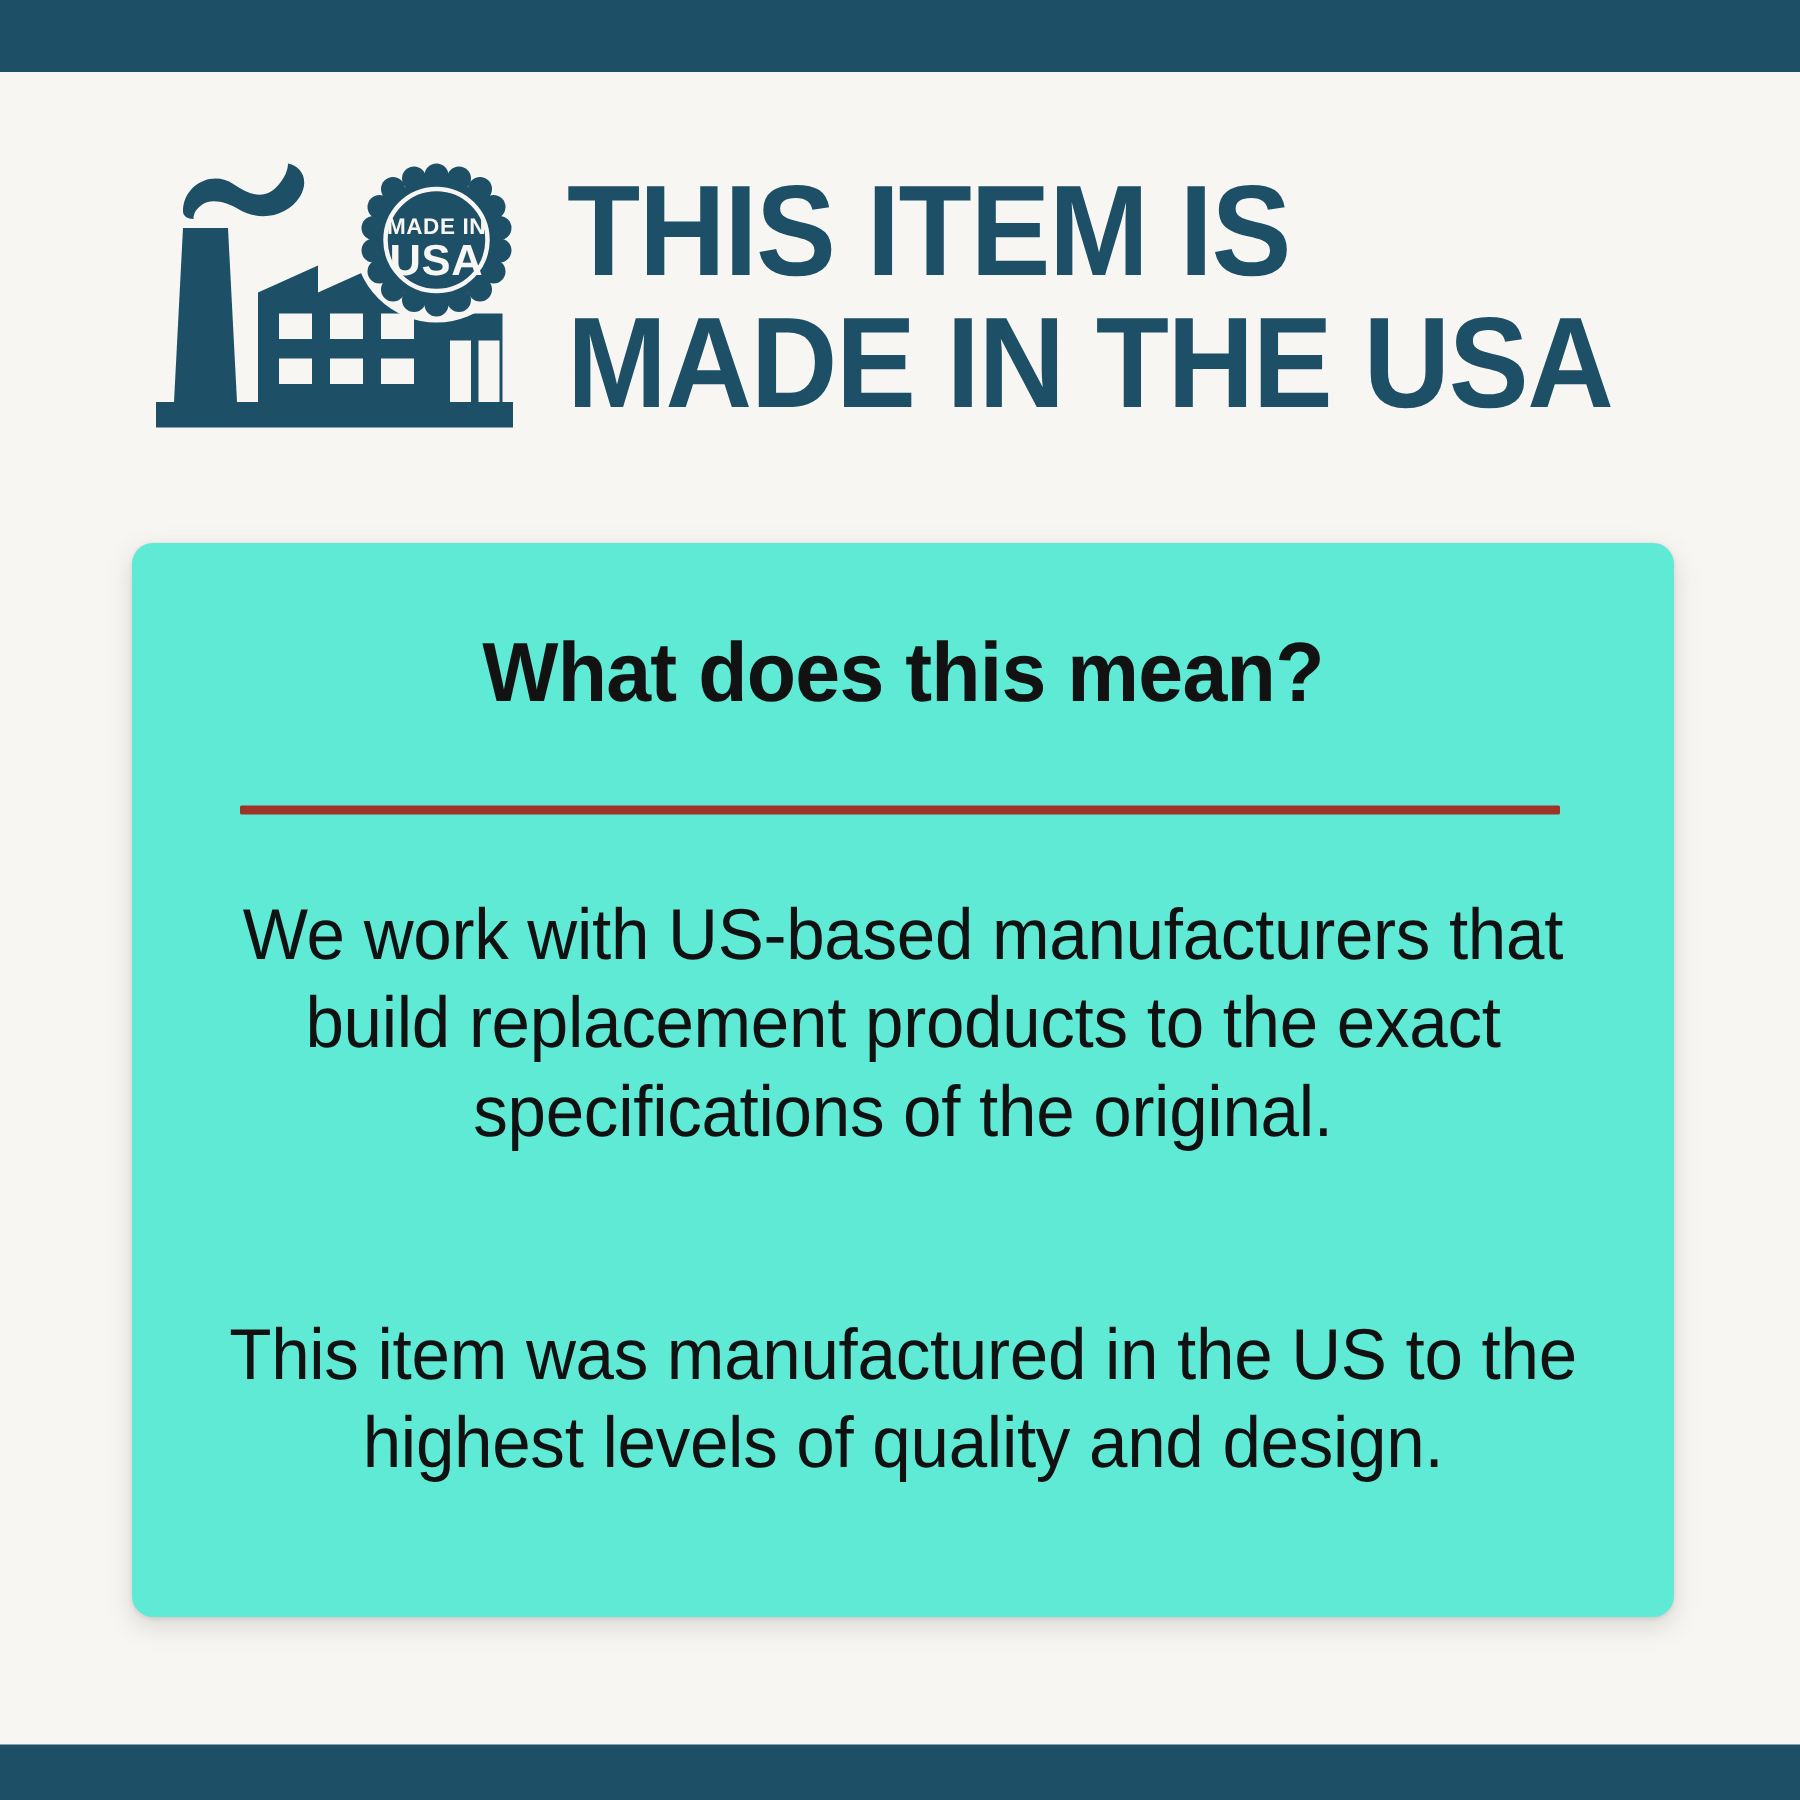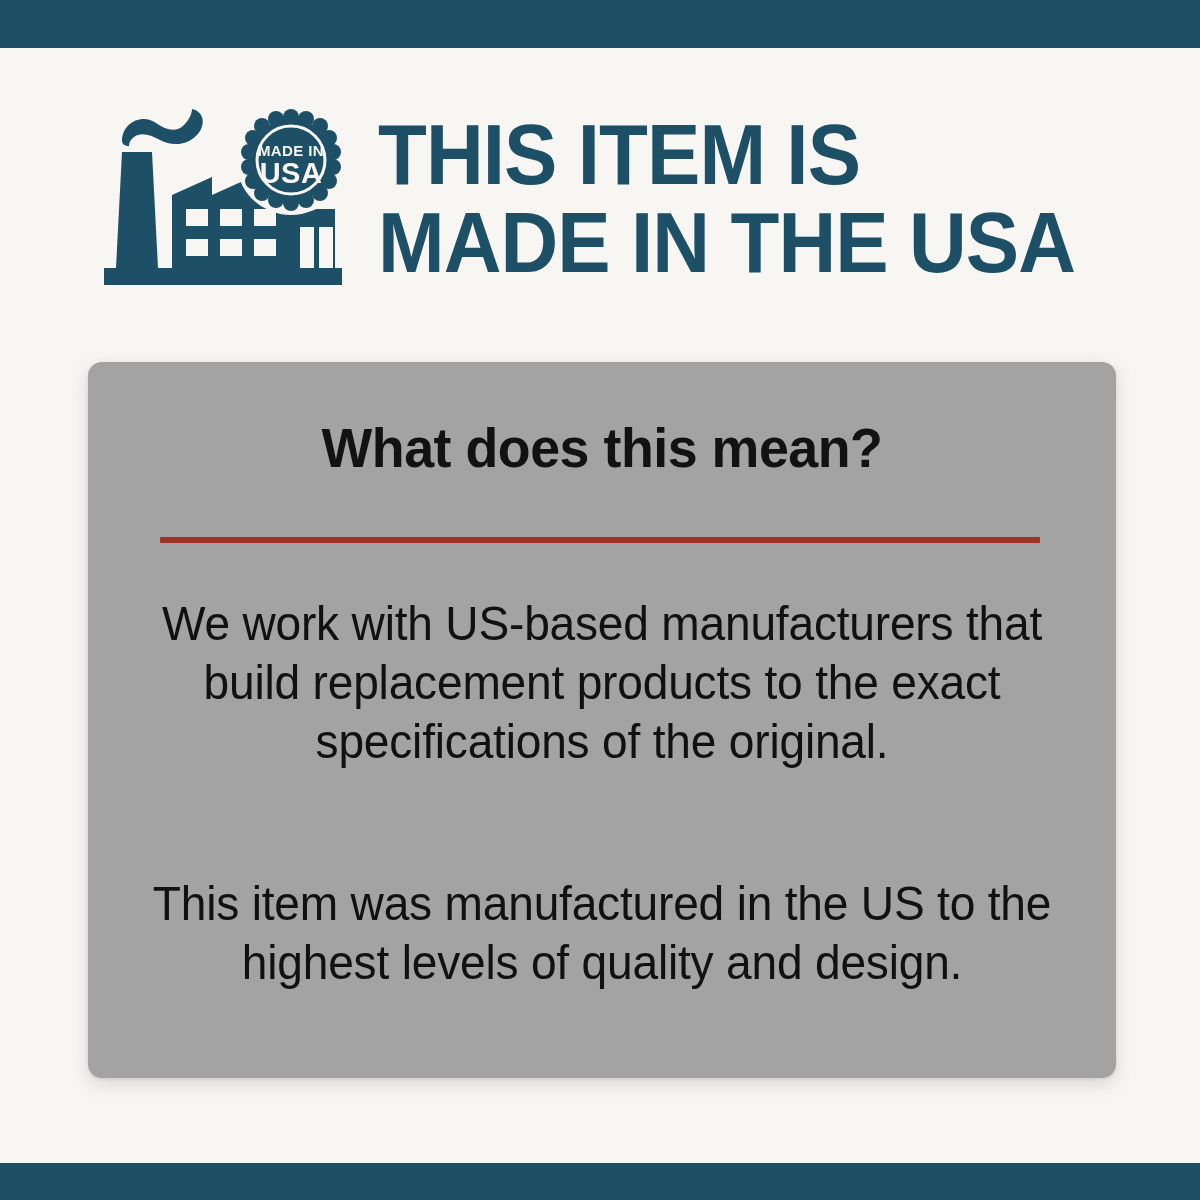--- a/index.html
+++ b/index.html
@@ -61,21 +61,21 @@
   }
   .headline .hl-line { display: block; white-space: nowrap; }
 
   
   .card {
     position: absolute;
     left: 88px;
     top: 362px;
     width: 1028px;
     height: 716px;
-    background: #a3a3a3;
+    background: #5eead4;
     border-radius: 14px;
     box-shadow: 0 6px 18px rgba(90, 90, 90, 0.20),
                 0 1px 3px rgba(90, 90, 90, 0.14);
   }
 
   .card-title {
     position: absolute;
     left: 0;
     top: 57px;
     width: 1028px;

